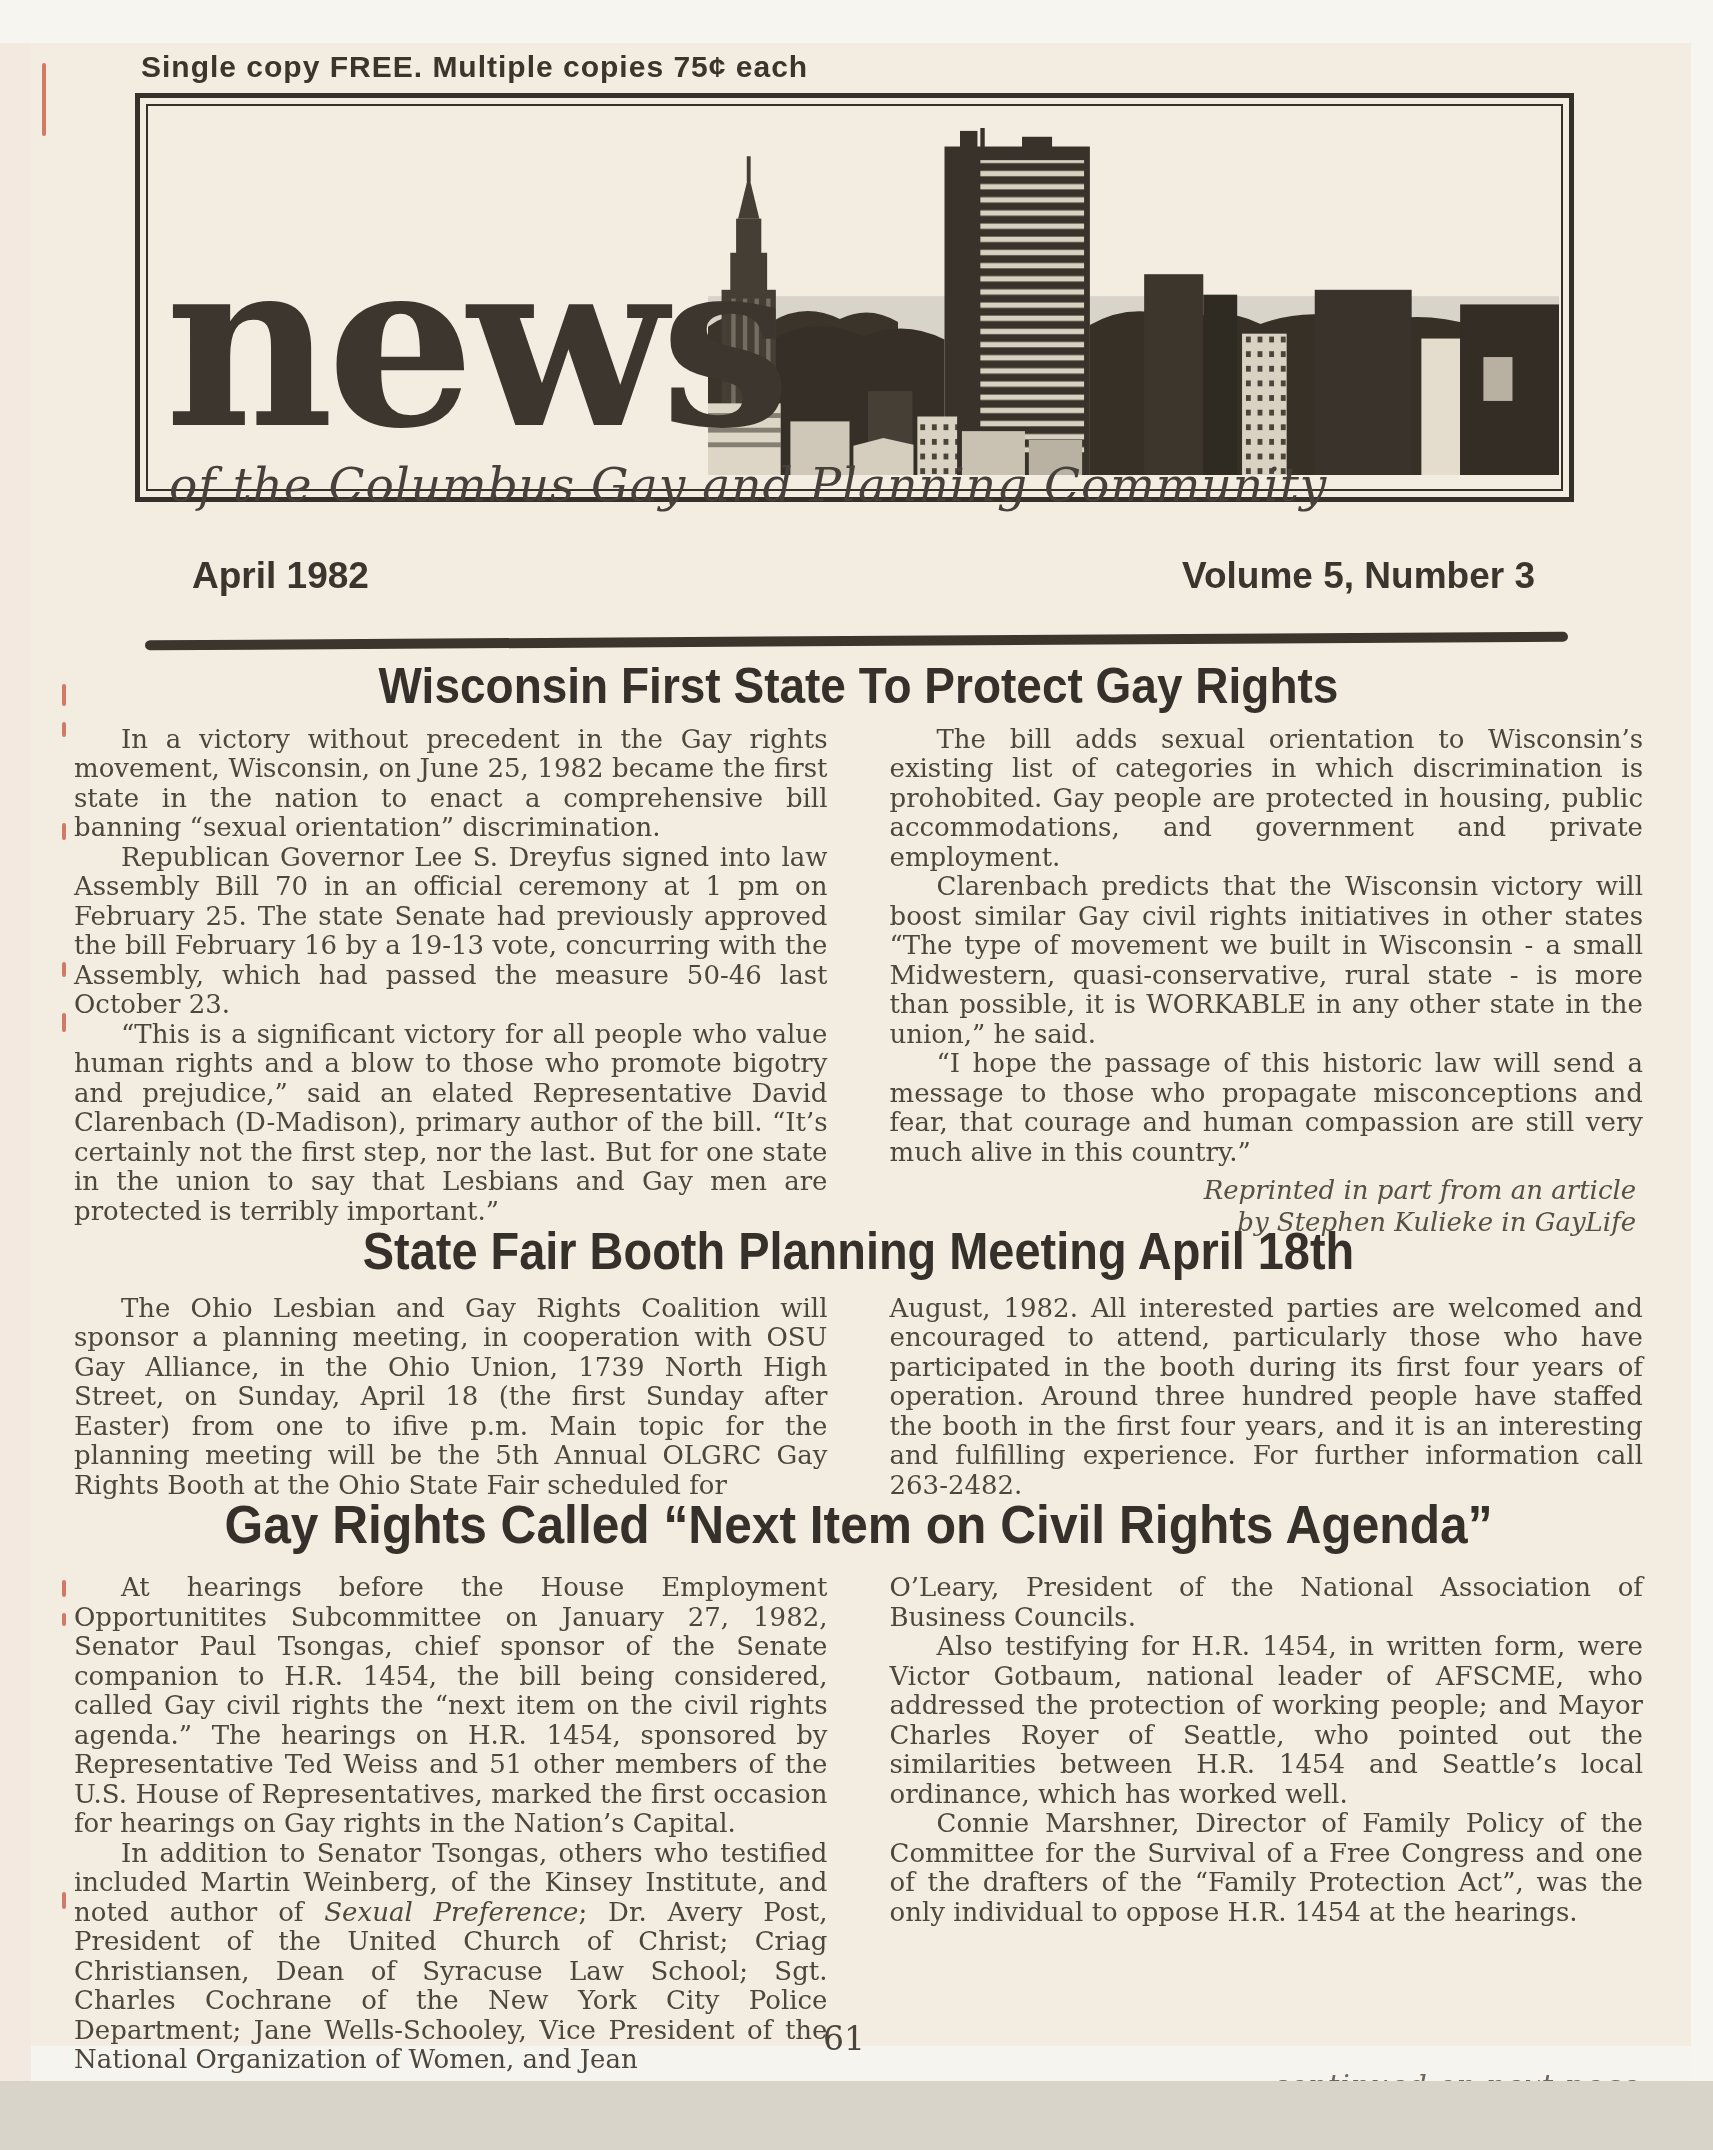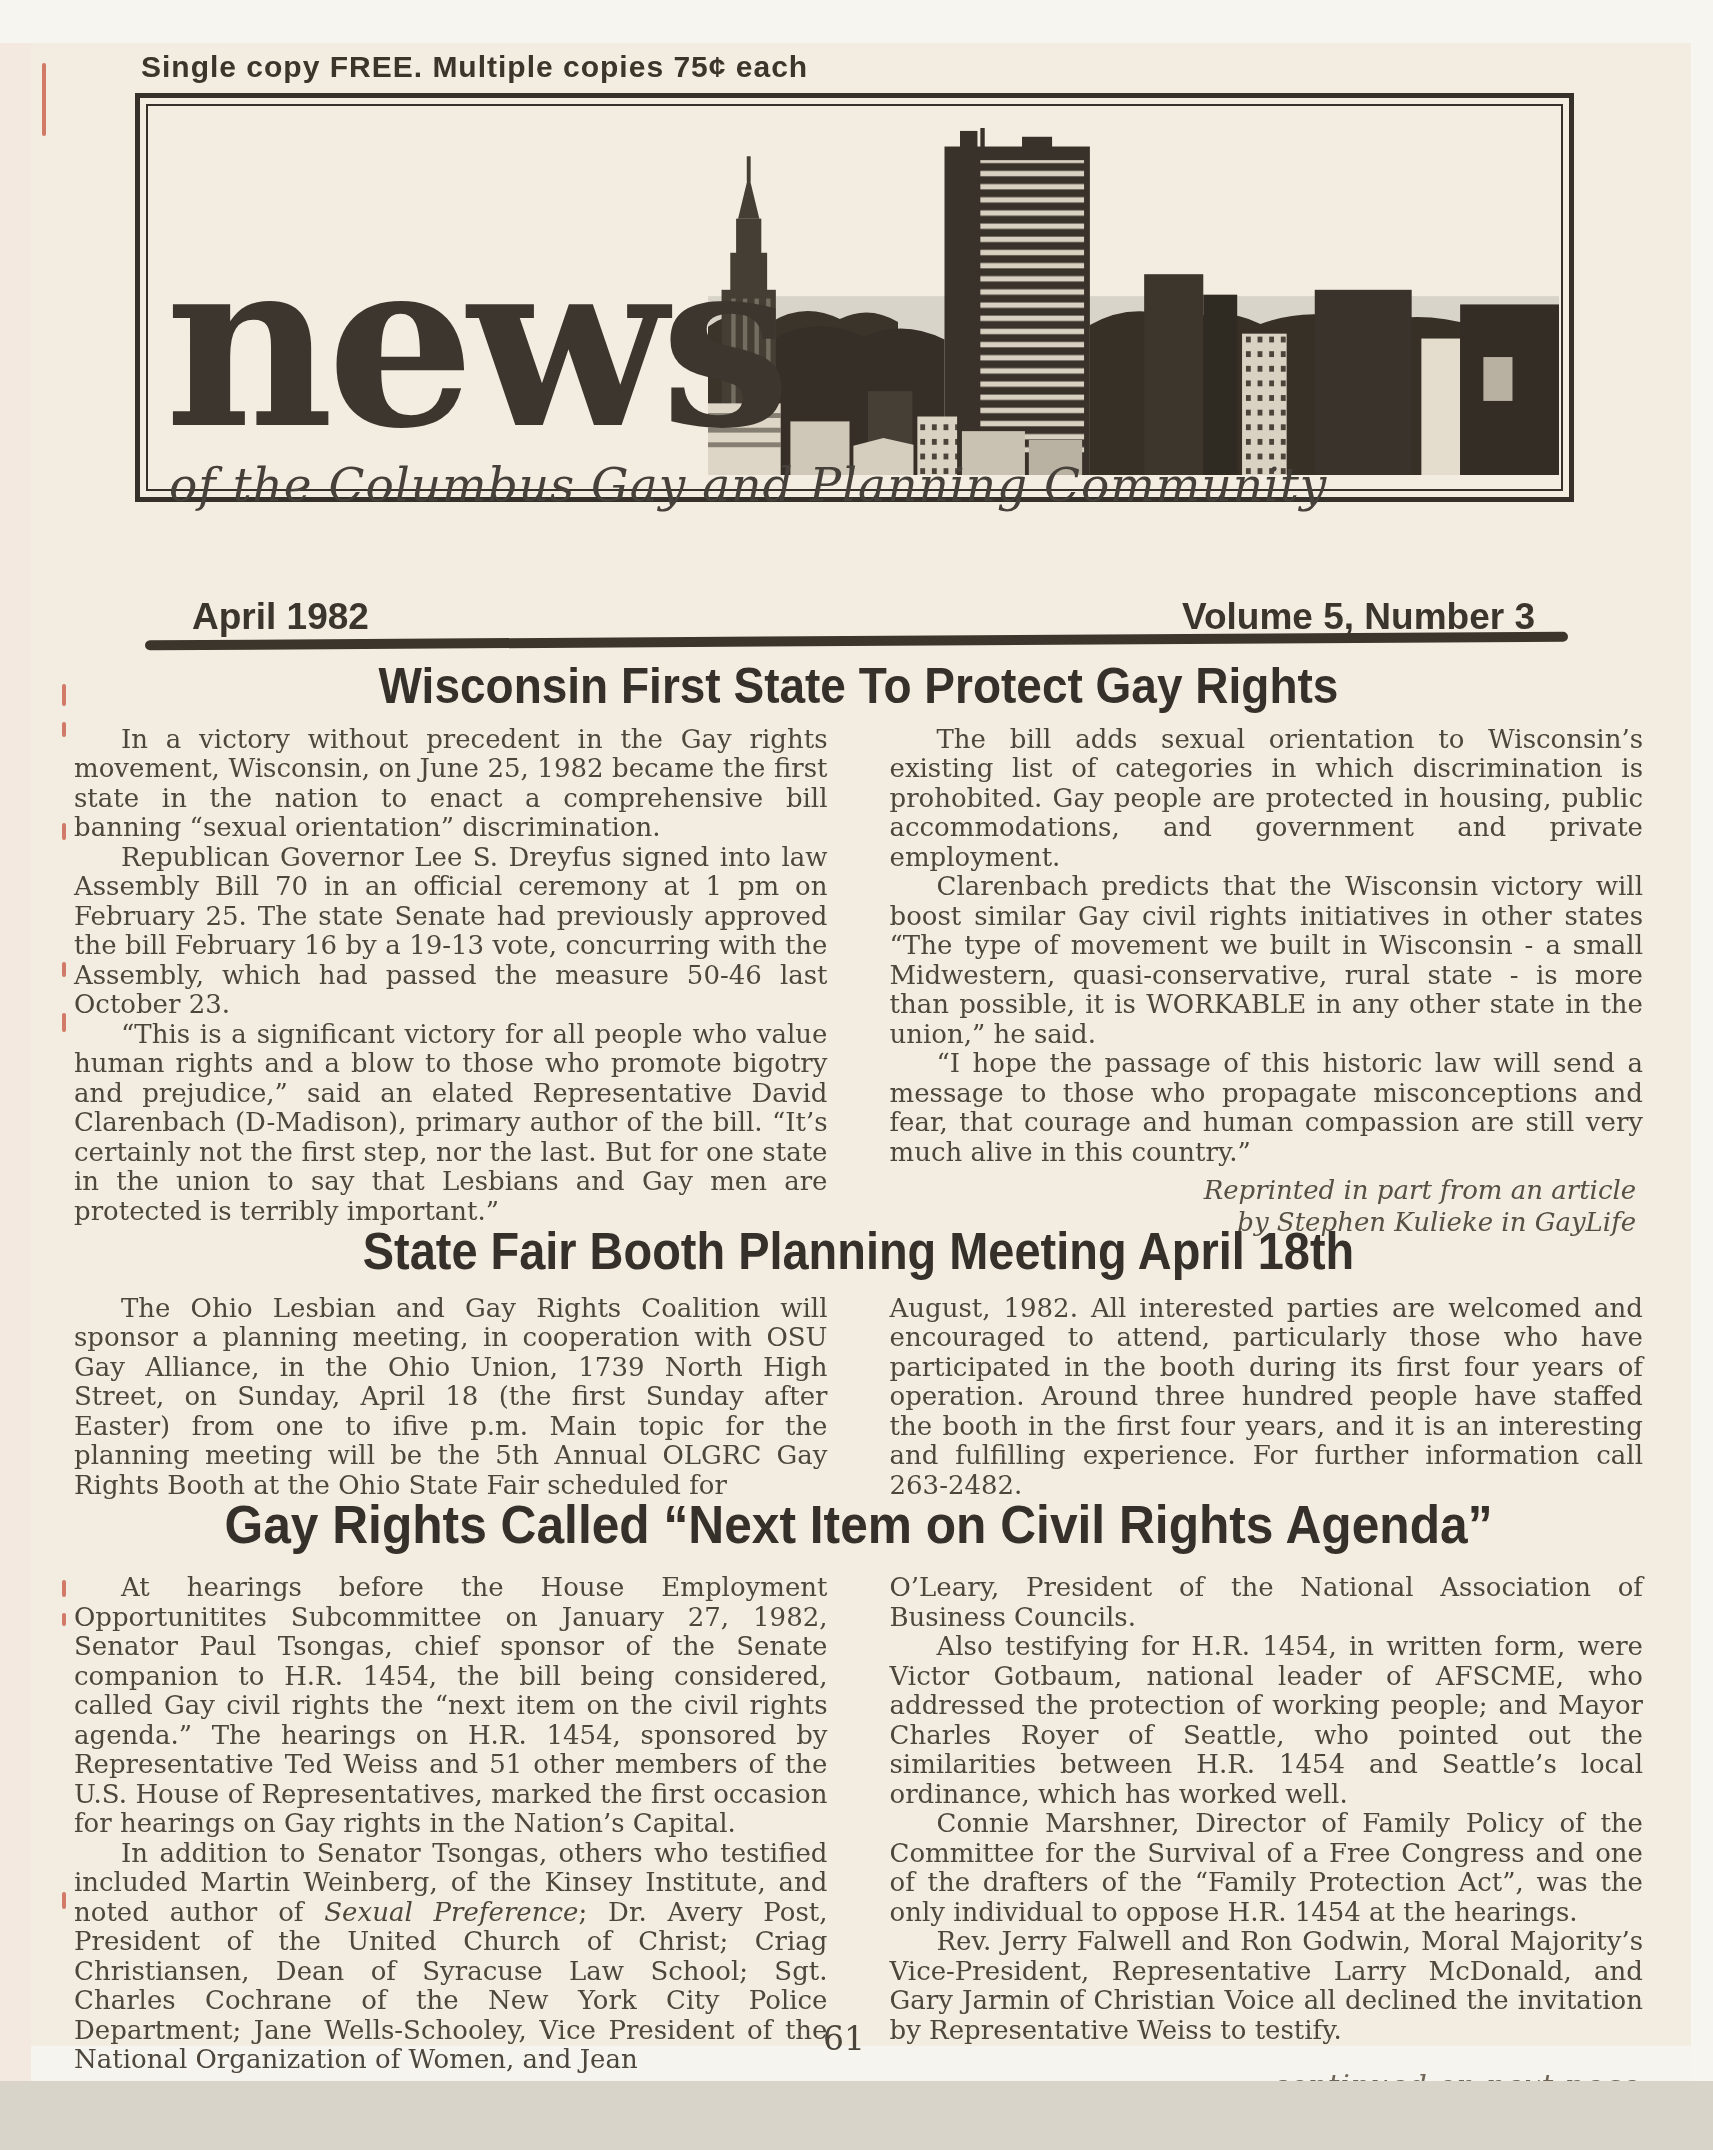--- a/index.html
+++ b/index.html
@@ -33,21 +33,21 @@
     position:absolute; left:29px; top:359px;
     font-style:italic; font-size:47px; letter-spacing:1px;
     color:#45403a; white-space:nowrap;
   }
   .skyline { position:absolute; left:568px; top:30px; width:851px; height:347px; }
 
   .issue-row {
     position:absolute; left:192px; top:555px; width:1343px;
     display:flex; justify-content:space-between;
     font-family:"Liberation Sans", sans-serif; font-weight:700;
-    font-size:37px; color:#3a352d;margin-top:41px;
+    font-size:37px; color:#3a352d;
   }
   .rule {
     position:absolute; left:145px; top:636px; width:1423px; height:10.2px;
     background:#3b352c; border-radius:5.3px; transform:rotate(-0.35deg);
   }
 
   
   .article { position:absolute; left:74px; width:1569px; }
   .article h2 {
     margin:0; font-family:"Liberation Sans", sans-serif; font-weight:700;
@@ -215,21 +215,20 @@
     <h2>Gay Rights Called “Next Item on Civil Rights Agenda”</h2>
     <div class="cols">
       <div class="col">
         <p class="ind">At hearings before the House Employment Opportunitites Subcommittee on January 27, 1982, Senator Paul Tsongas, chief sponsor of the Senate companion to H.R. 1454, the bill being considered, called Gay civil rights the “next item on the civil rights agenda.” The hearings on H.R. 1454, sponsored by Representative Ted Weiss and 51 other members of the U.S. House of Representatives, marked the first occasion for hearings on Gay rights in the Nation’s Capital.</p>
         <p class="ind"><span>In addition to Senator Tsongas, others who testified included Martin Weinberg, of the Kinsey Institute, and noted author of </span><em>Sexual Preference</em><span>; Dr. Avery Post, President of the United Church of Christ; Criag Christiansen, Dean of Syracuse Law School; Sgt. Charles Cochrane of the New York City Police Department; Jane Wells-Schooley, Vice President of the National Organization of Women, and Jean</span></p>
       </div>
       <div class="col">
         <p>O’Leary, President of the National Association of Business Councils.</p>
         <p class="ind">Also testifying for H.R. 1454, in written form, were Victor Gotbaum, national leader of AFSCME, who addressed the protection of working people; and Mayor Charles Royer of Seattle, who pointed out the similarities between H.R. 1454 and Seattle’s local ordinance, which has worked well.</p>
         <p class="ind">Connie Marshner, Director of Family Policy of the Committee for the Survival of a Free Congress and one of the drafters of the “Family Protection Act”, was the only individual to oppose H.R. 1454 at the hearings.</p>
-        <p class="ind">Rev. Jerry Falwell and Ron Godwin, Moral Majority’s Vice-President, Representative Larry McDonald, and Gary Jarmin of Christian Voice all declined the invitation by Representative Weiss to testify.</p>
       </div>
     </div>
   </section>
 
   <div class="pagenum">61</div>
   <div class="continued">continued on next page</div>
 
 </div>
 
 

